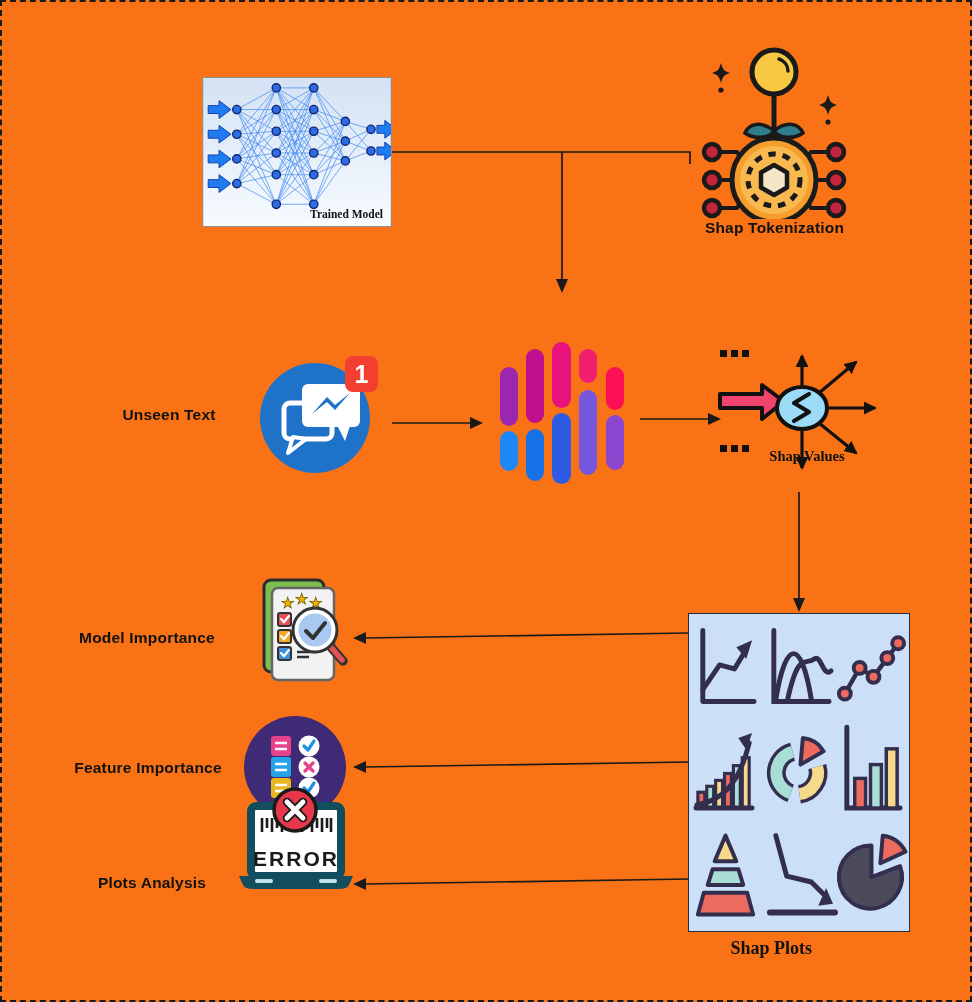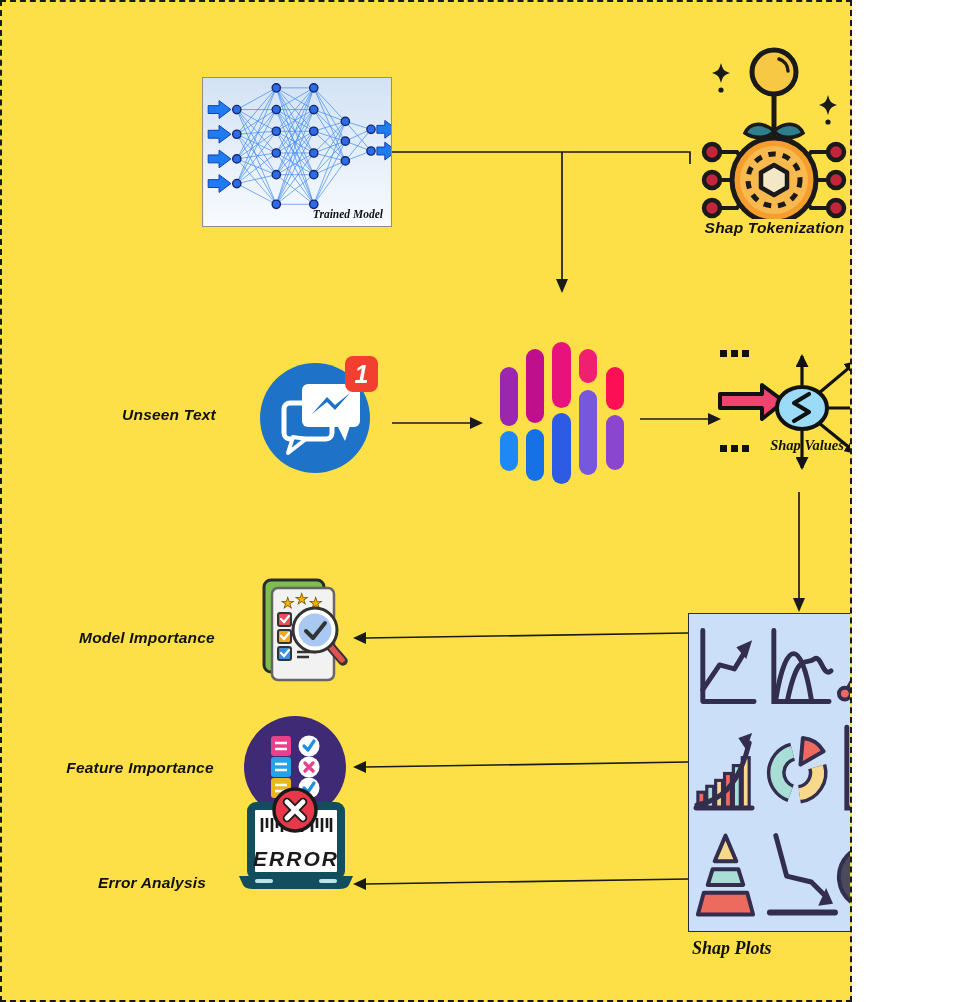--- a/index.html
+++ b/index.html
@@ -1,20 +1,19 @@
 <!DOCTYPE html>
 <html><head>
 <meta charset="utf-8">
 <style>
   html,body{margin:0;padding:0;background:#fff;}
   .canvas{
-    position:relative;width:852px;height:1002px;background:#fde047;
+    position:relative;width:972px;height:1002px;background:#f97316;
     box-sizing:border-box;border:2.5px dashed #1a1a1a;overflow:hidden;
     font-family:"Liberation Sans",sans-serif;
-    font-style:italic;
   }
   .abs{position:absolute;}
   .label-sans{
     position:absolute;font-family:"Liberation Sans",sans-serif;
     font-weight:bold;font-size:15.5px;color:#111;text-align:center;
     letter-spacing:.2px;
   }
   .label-serif{
     position:absolute;font-family:"Liberation Serif",serif;
     font-weight:bold;color:#111;text-align:center;
@@ -258,21 +257,21 @@
         <line x1="97" y1="43" x2="97" y2="14" marker-end="url(#mh)"></line>
         <line x1="97" y1="89" x2="97" y2="126" marker-end="url(#mh)"></line>
         <line x1="114" y1="51" x2="151" y2="20" marker-end="url(#mh)"></line>
         <line x1="123" y1="66" x2="170" y2="66" marker-end="url(#mh)"></line>
         <line x1="114" y1="81" x2="151" y2="111" marker-end="url(#mh)"></line>
       </g>
       <ellipse cx="97" cy="66" rx="25" ry="21" fill="#9bdbf8" stroke="#111" stroke-width="4"></ellipse>
       <path d="M104,52 L89,61 L104,70 L89,79" fill="none" stroke="#111" stroke-width="4.2" stroke-linecap="round" stroke-linejoin="round"></path>
     </svg>
   </div>
-  <div class="label-serif" style="left:735px;top:435px;width:140px;font-size:14.5px;">Shap Values</div>
+  <div class="label-serif" style="left:735px;top:446px;width:140px;font-size:14.5px;">Shap Values</div>
 
   <div class="abs shap-box" style="left:686px;top:611px;width:222px;height:319px;">
     <svg width="219" height="316" viewBox="0 0 222 319">
 
       <g stroke="#332e4e" fill="none" stroke-width="5" stroke-linecap="round" stroke-linejoin="round">
         <path d="M14,16 L14,88 L66,88"></path>
         <path d="M14,76 L31,51 L46,55 L57,37"></path>
         <polygon points="64,26 48,33 58,45" fill="#332e4e" stroke="none"></polygon>
       </g>
 
@@ -331,21 +330,21 @@
         <path d="M88,224 L99,265 L124,271 L136,283" stroke-width="5"></path>
         <polygon points="146,293 131,295 139,277" fill="#332e4e" stroke="none"></polygon>
       </g>
 
       <g stroke="#332e4e" stroke-width="4" stroke-linejoin="round">
         <path d="M185,266 L185,234 A32,32 0 1 0 214,255 Z" fill="#4a4a5a"></path>
         <path d="M194,252 L196.4,224.1 A28,28 0 0 1 219.4,240.2 Z" fill="#ed6a5e"></path>
       </g>
     </svg>
   </div>
-  <div class="label-serif" style="left:690px;top:936px;width:120px;font-size:18px;text-align:left;">Shap Plots</div>
+  <div class="label-serif" style="left:690px;top:936px;width:120px;font-size:18px;text-align:right;">Shap Plots</div>
 
   <div class="label-sans" style="left:60px;top:627px;width:170px;">Model Importance</div>
   <div class="abs" style="left:250px;top:574px;width:100px;height:108px;">
     <svg width="100" height="108" viewBox="0 0 100 108">
       <rect x="12" y="4" width="60" height="92" rx="7" fill="#7dbe4e" stroke="#2b2b2b" stroke-width="3"></rect>
       <rect x="20" y="12" width="62" height="92" rx="6" fill="#f2f2f2" stroke="#666" stroke-width="2.5"></rect>
       <g font-family="DejaVu Sans, sans-serif" font-size="15" fill="#f5b301" stroke="#7a5b00" stroke-width="0.8">
         <text x="29" y="32">★</text>
           <text x="43" y="28">★</text>
           <text x="57" y="32">★</text>
@@ -363,42 +362,42 @@
         <line x1="78" y1="70" x2="91" y2="85" stroke="#333" stroke-width="9.5" stroke-linecap="round"></line>
         <line x1="78" y1="70" x2="90" y2="84" stroke="#e05252" stroke-width="5.5" stroke-linecap="round"></line>
         <circle cx="63" cy="54" r="19" fill="#a9c9f2"></circle>
         <circle cx="63" cy="54" r="19" fill="none" stroke="#ffffff" stroke-width="5"></circle>
         <circle cx="63" cy="54" r="22" fill="none" stroke="#333" stroke-width="3"></circle>
         <path d="M54,55 L61,62 L73,47" fill="none" stroke="#333" stroke-width="4" stroke-linecap="round" stroke-linejoin="round"></path>
       </g>
     </svg>
   </div>
 
-  <div class="label-sans" style="left:53px;top:757px;width:170px;">Feature Importance</div>
+  <div class="label-sans" style="left:61px;top:757px;width:170px;">Feature Importance</div>
   <div class="abs" style="left:241px;top:713px;width:104px;height:104px;">
     <svg width="104" height="104" viewBox="0 0 104 104">
       <circle cx="52" cy="52" r="51" fill="#3f2a75"></circle>
       <g>
         <rect x="28" y="21" width="20" height="20" rx="3" fill="#e8418c"></rect>
         <path d="M32,28 H44 M32,34 H44" stroke="#fff" stroke-width="2.6"></path>
         <circle cx="66" cy="31" r="10.5" fill="#fff"></circle>
         <path d="M61,31 L65,35 L71,26" fill="none" stroke="#1f8fe0" stroke-width="3.2" stroke-linecap="round" stroke-linejoin="round"></path>
         <rect x="28" y="42" width="20" height="20" rx="3" fill="#25a2e8"></rect>
         <path d="M32,49 H44 M32,55 H44" stroke="#fff" stroke-width="2.6"></path>
         <circle cx="66" cy="52" r="10.5" fill="#fff"></circle>
         <path d="M62,48 L70,56 M70,48 L62,56" stroke="#e8418c" stroke-width="3.2" stroke-linecap="round"></path>
         <rect x="28" y="63" width="20" height="20" rx="3" fill="#e8b71e"></rect>
         <path d="M32,70 H44 M32,76 H44" stroke="#fff" stroke-width="2.6"></path>
         <circle cx="66" cy="73" r="10.5" fill="#fff"></circle>
         <path d="M61,73 L65,77 L71,68" fill="none" stroke="#1f8fe0" stroke-width="3.2" stroke-linecap="round" stroke-linejoin="round"></path>
       </g>
     </svg>
   </div>
 
-  <div class="label-sans" style="left:65px;top:872px;width:170px;">Error Analysis</div>
+  <div class="label-sans" style="left:65px;top:872px;width:170px;">Plots Analysis</div>
   <div class="abs" style="left:233px;top:780px;width:122px;height:114px;">
     <svg width="122" height="114" viewBox="0 0 122 114">
       <rect x="16" y="24" width="90" height="70" rx="5" fill="#ffffff" stroke="#134e5e" stroke-width="8"></rect>
       <g stroke="#1a1a1a" stroke-width="2.6">
         <line x1="27" y1="36" x2="27" y2="50"></line>
           <line x1="32" y1="36" x2="32" y2="46"></line>
         <line x1="37" y1="36" x2="37" y2="50"></line>
           <line x1="42" y1="36" x2="42" y2="46"></line>
         <line x1="47" y1="36" x2="47" y2="50"></line>
           <line x1="52" y1="36" x2="52" y2="46"></line>

